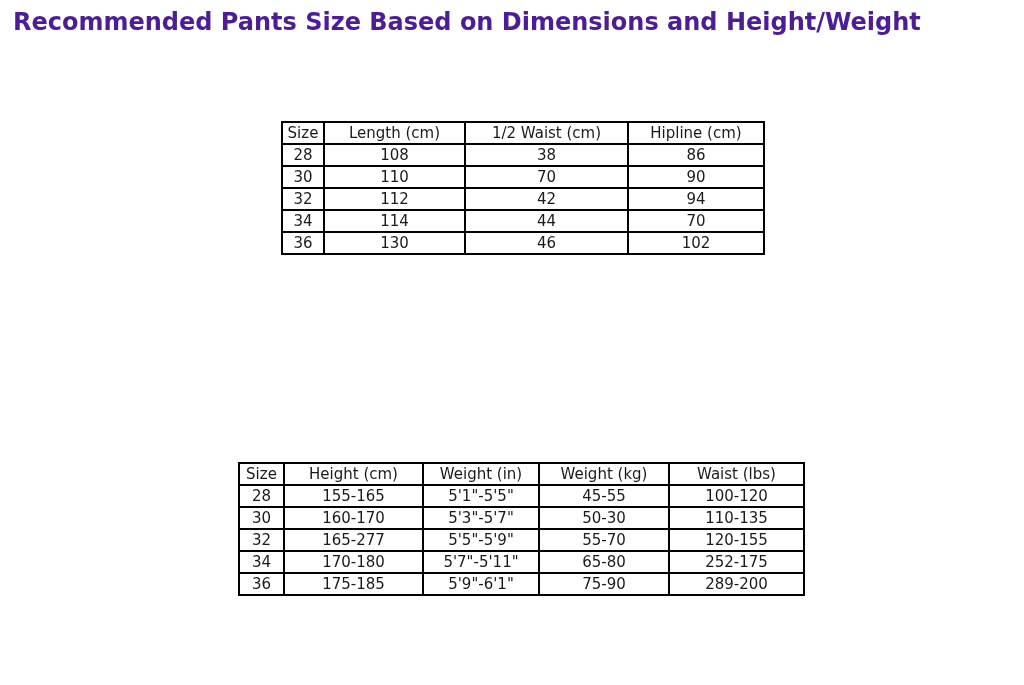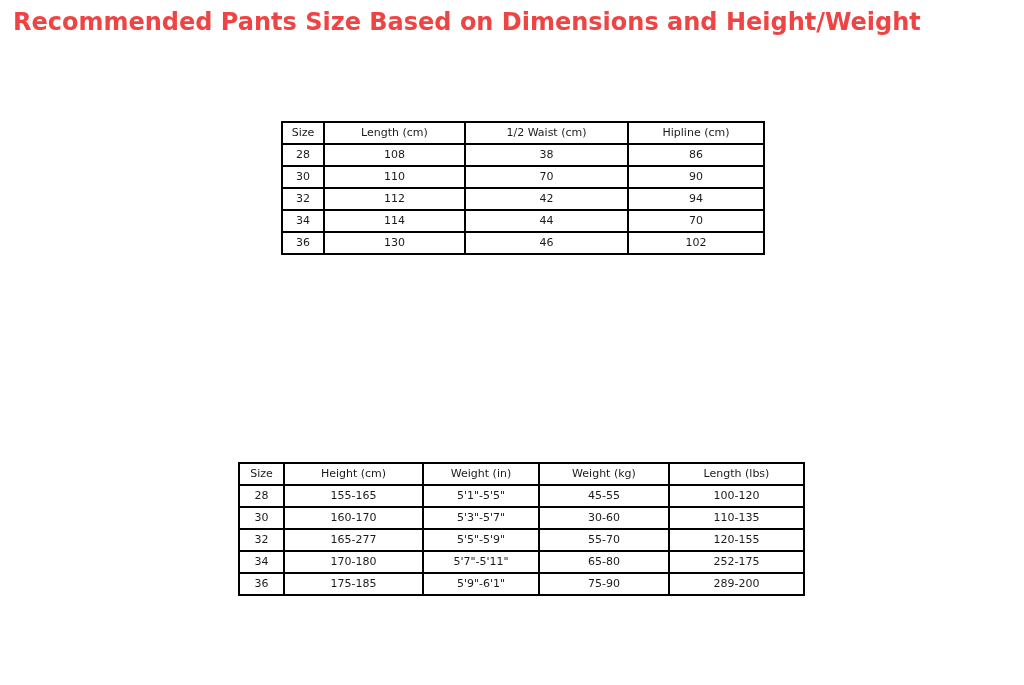--- a/index.html
+++ b/index.html
@@ -14,29 +14,29 @@
     background: #ffffff;
     font-family: "DejaVu Sans", sans-serif;
     overflow: hidden;
   }
   .fig-title {
     position: absolute;
     left: 13px;
     top: 8px;
     font-size: 24px;
     font-weight: bold;
-    color: #ef4444;
+    color: #4c1d95;
     white-space: nowrap;
   }
   table.data-table {
     position: absolute;
     border-collapse: collapse;
     table-layout: fixed;
     color: #1a1a1a;
-    font-size: 11px;
+    font-size: 15px;
     background: #ffffff;
   }
   table.data-table th,
   table.data-table td {
     border: 2px solid #000000;
     text-align: center;
     vertical-align: middle;
     padding: 0;
     height: 20px;
     line-height: 20px;
@@ -118,36 +118,36 @@
       <col style="width:116px">
       <col style="width:130px">
       <col style="width:135px">
     </colgroup>
     <thead>
       <tr>
           <th>Size</th>
           <th>Height (cm)</th>
           <th>Weight (in)</th>
           <th>Weight (kg)</th>
-          <th>Length (lbs)</th>
+          <th>Waist (lbs)</th>
         </tr>
     </thead>
     <tbody>
         <tr>
           <td>28</td>
           <td>155-165</td>
           <td>5'1"-5'5"</td>
           <td>45-55</td>
           <td>100-120</td>
         </tr>
         <tr>
           <td>30</td>
           <td>160-170</td>
           <td>5'3"-5'7"</td>
-          <td>30-60</td>
+          <td>50-30</td>
           <td>110-135</td>
         </tr>
         <tr>
           <td>32</td>
           <td>165-277</td>
           <td>5'5"-5'9"</td>
           <td>55-70</td>
           <td>120-155</td>
         </tr>
         <tr>

